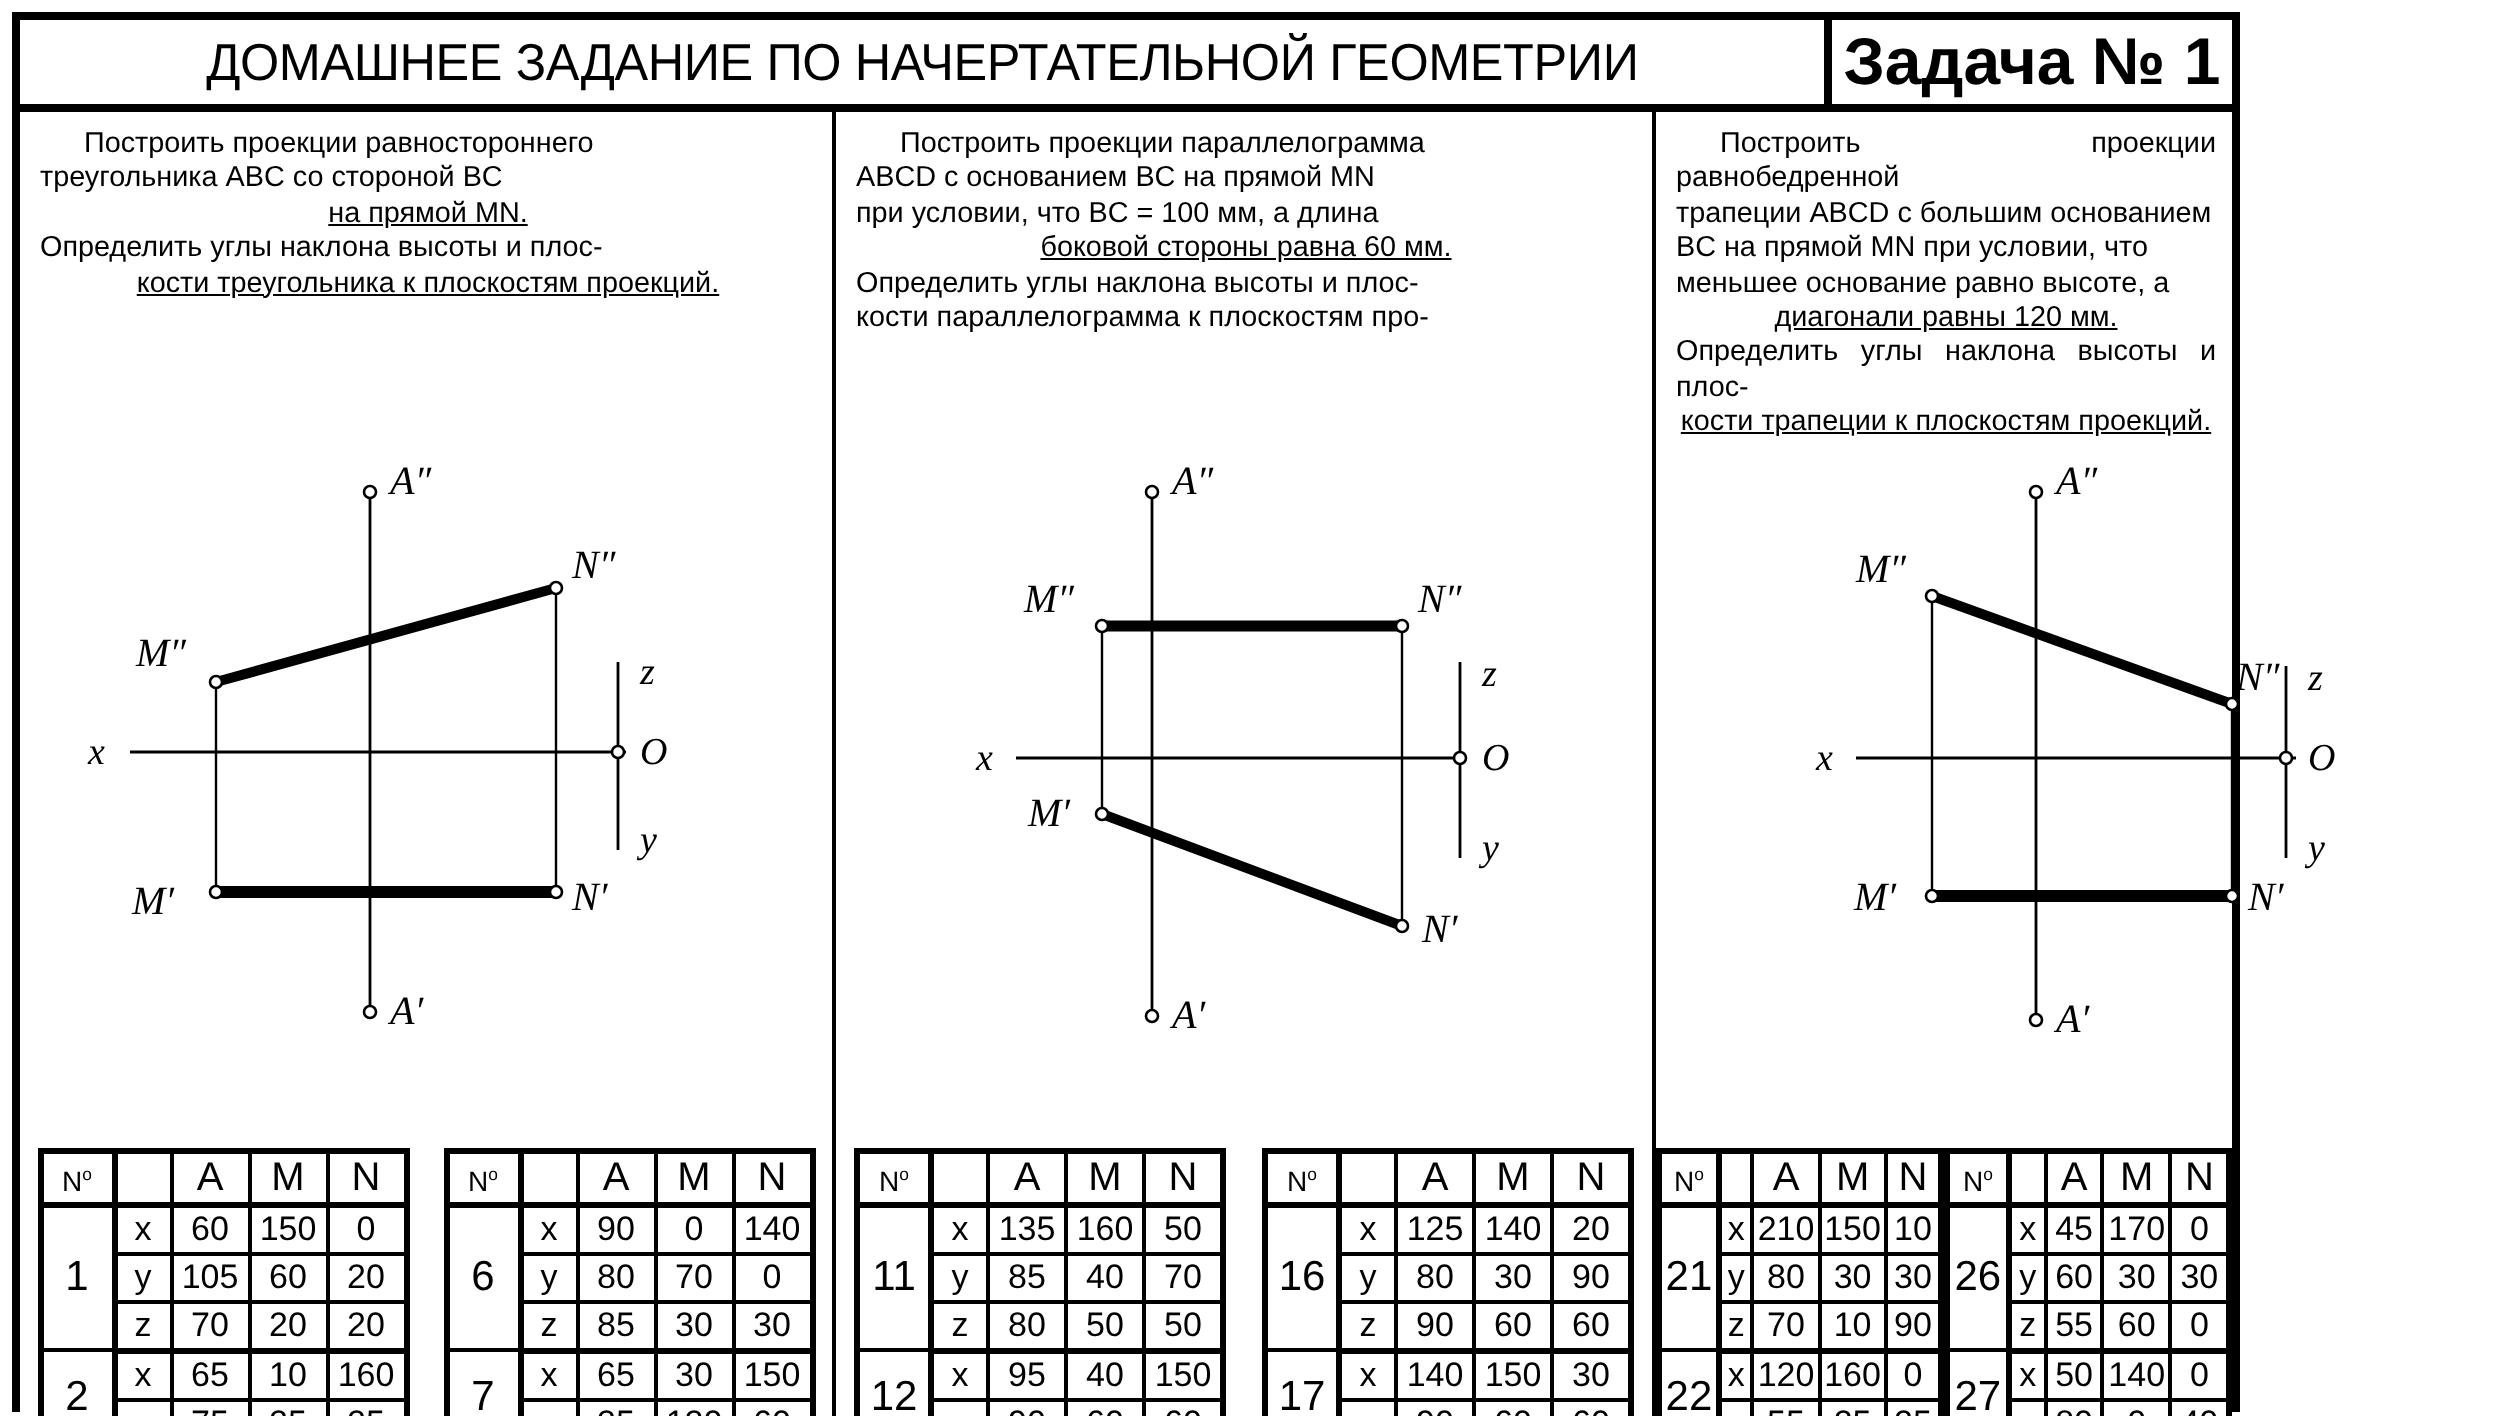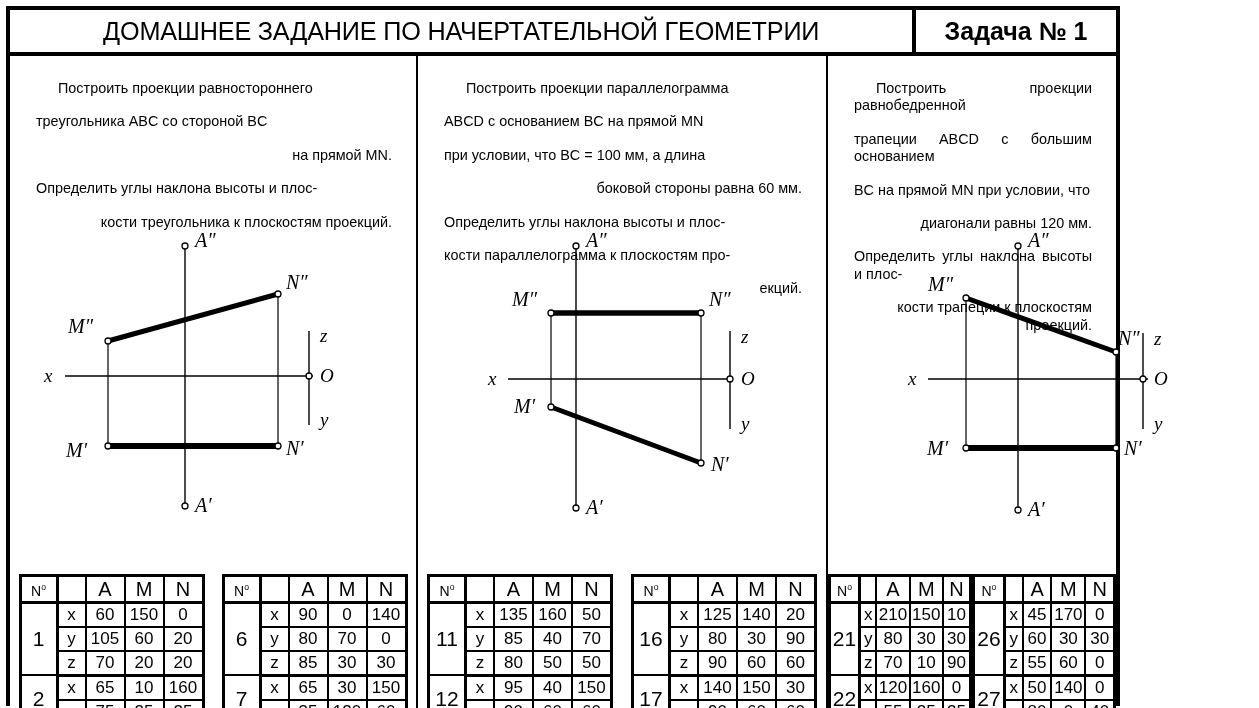--- a/index.html
+++ b/index.html
@@ -55,21 +55,21 @@
     transform: scaleX(0.97);
   }
   #title-task {
     flex: 0 0 200px;
     display: flex;
     align-items: center;
     justify-content: center;
     white-space: nowrap;
   }
   #title-task .txt {
-    font-size: 25px;
+    font-size: 33px;
     font-weight: bold;
   }
 
   
   #columns {
     position: absolute;
     left: 0;
     top: 46px;
     width: 100%;
     height: 654px;
@@ -88,27 +88,27 @@
   .statement {
     position: absolute;
     top: 8px;
     left: 0;
     right: 0;
     padding: 0 8px 0 10px;
     box-sizing: border-box;
     font-size: 14.4px;
     line-height: 17.4px;
   }
-  .statement p { margin: 16px; }
+  .statement p { margin: 0; }
   .statement p.ind {
     text-indent: 22px;
     text-align: justify;
   }
   .statement p.flush { text-align: justify; }
-  .statement p.flush.lastline { text-align: right; }
+  .statement p.flush.lastline { text-align: center; text-decoration: underline; }
 
   
   .diagram {
     position: absolute;
     left: 0;
     top: 165px;
     width: 100%;
     height: 330px;
   }
   .diagram svg { display: block; }
@@ -320,21 +320,20 @@
 
     <div class="col c2">
 
       <div class="statement">
         <p class="ind">Построить проекции параллелограмма</p>
         <p class="flush">ABCD с основанием BC на прямой MN</p>
         <p class="flush">при условии, что BC = 100 мм, а длина</p>
         <p class="flush lastline">боковой стороны равна 60 мм.</p>
         <p class="flush">Определить углы наклона высоты и плос-</p>
         <p class="flush">кости параллелограмма к плоскостям про-</p>
-        <p class="flush lastline">екций.</p>
       </div>
 
       <div class="diagram">
         <svg width="410" height="330" viewBox="0 0 410 330">
           <line x1="158" y1="22" x2="158" y2="290" stroke="#000" stroke-width="1.4"></line>
           <line x1="90" y1="158" x2="315" y2="158" stroke="#000" stroke-width="1.4"></line>
           <line x1="312" y1="110" x2="312" y2="208" stroke="#000" stroke-width="1.4"></line>
           <line x1="133" y1="92" x2="133" y2="186" stroke="#000" stroke-width="1.2"></line>
           <line x1="283" y1="92" x2="283" y2="242" stroke="#000" stroke-width="1.2"></line>
           <line x1="133" y1="92" x2="283" y2="92" stroke="#000" stroke-width="5.5"></line>
@@ -453,20 +452,21 @@
         </div>
       </div>
     </div>
 
     <div class="col c3">
 
       <div class="statement">
         <p class="ind">Построить проекции  равнобедренной</p>
         <p class="flush">трапеции ABCD с большим основанием</p>
         <p class="flush">BC на прямой  MN  при условии,  что</p>
+        <p class="flush">меньшее основание равно высоте, а</p>
         <p class="flush lastline">диагонали равны 120 мм.</p>
         <p class="flush">Определить углы наклона высоты и плос-</p>
         <p class="flush lastline">кости трапеции к плоскостям проекций.</p>
       </div>
 
       <div class="diagram">
         <svg width="423" height="330" viewBox="0 0 423 330">
           <line x1="190" y1="22" x2="190" y2="292" stroke="#000" stroke-width="1.4"></line>
           <line x1="100" y1="158" x2="320" y2="158" stroke="#000" stroke-width="1.4"></line>
           <line x1="315" y1="112" x2="315" y2="208" stroke="#000" stroke-width="1.4"></line>

